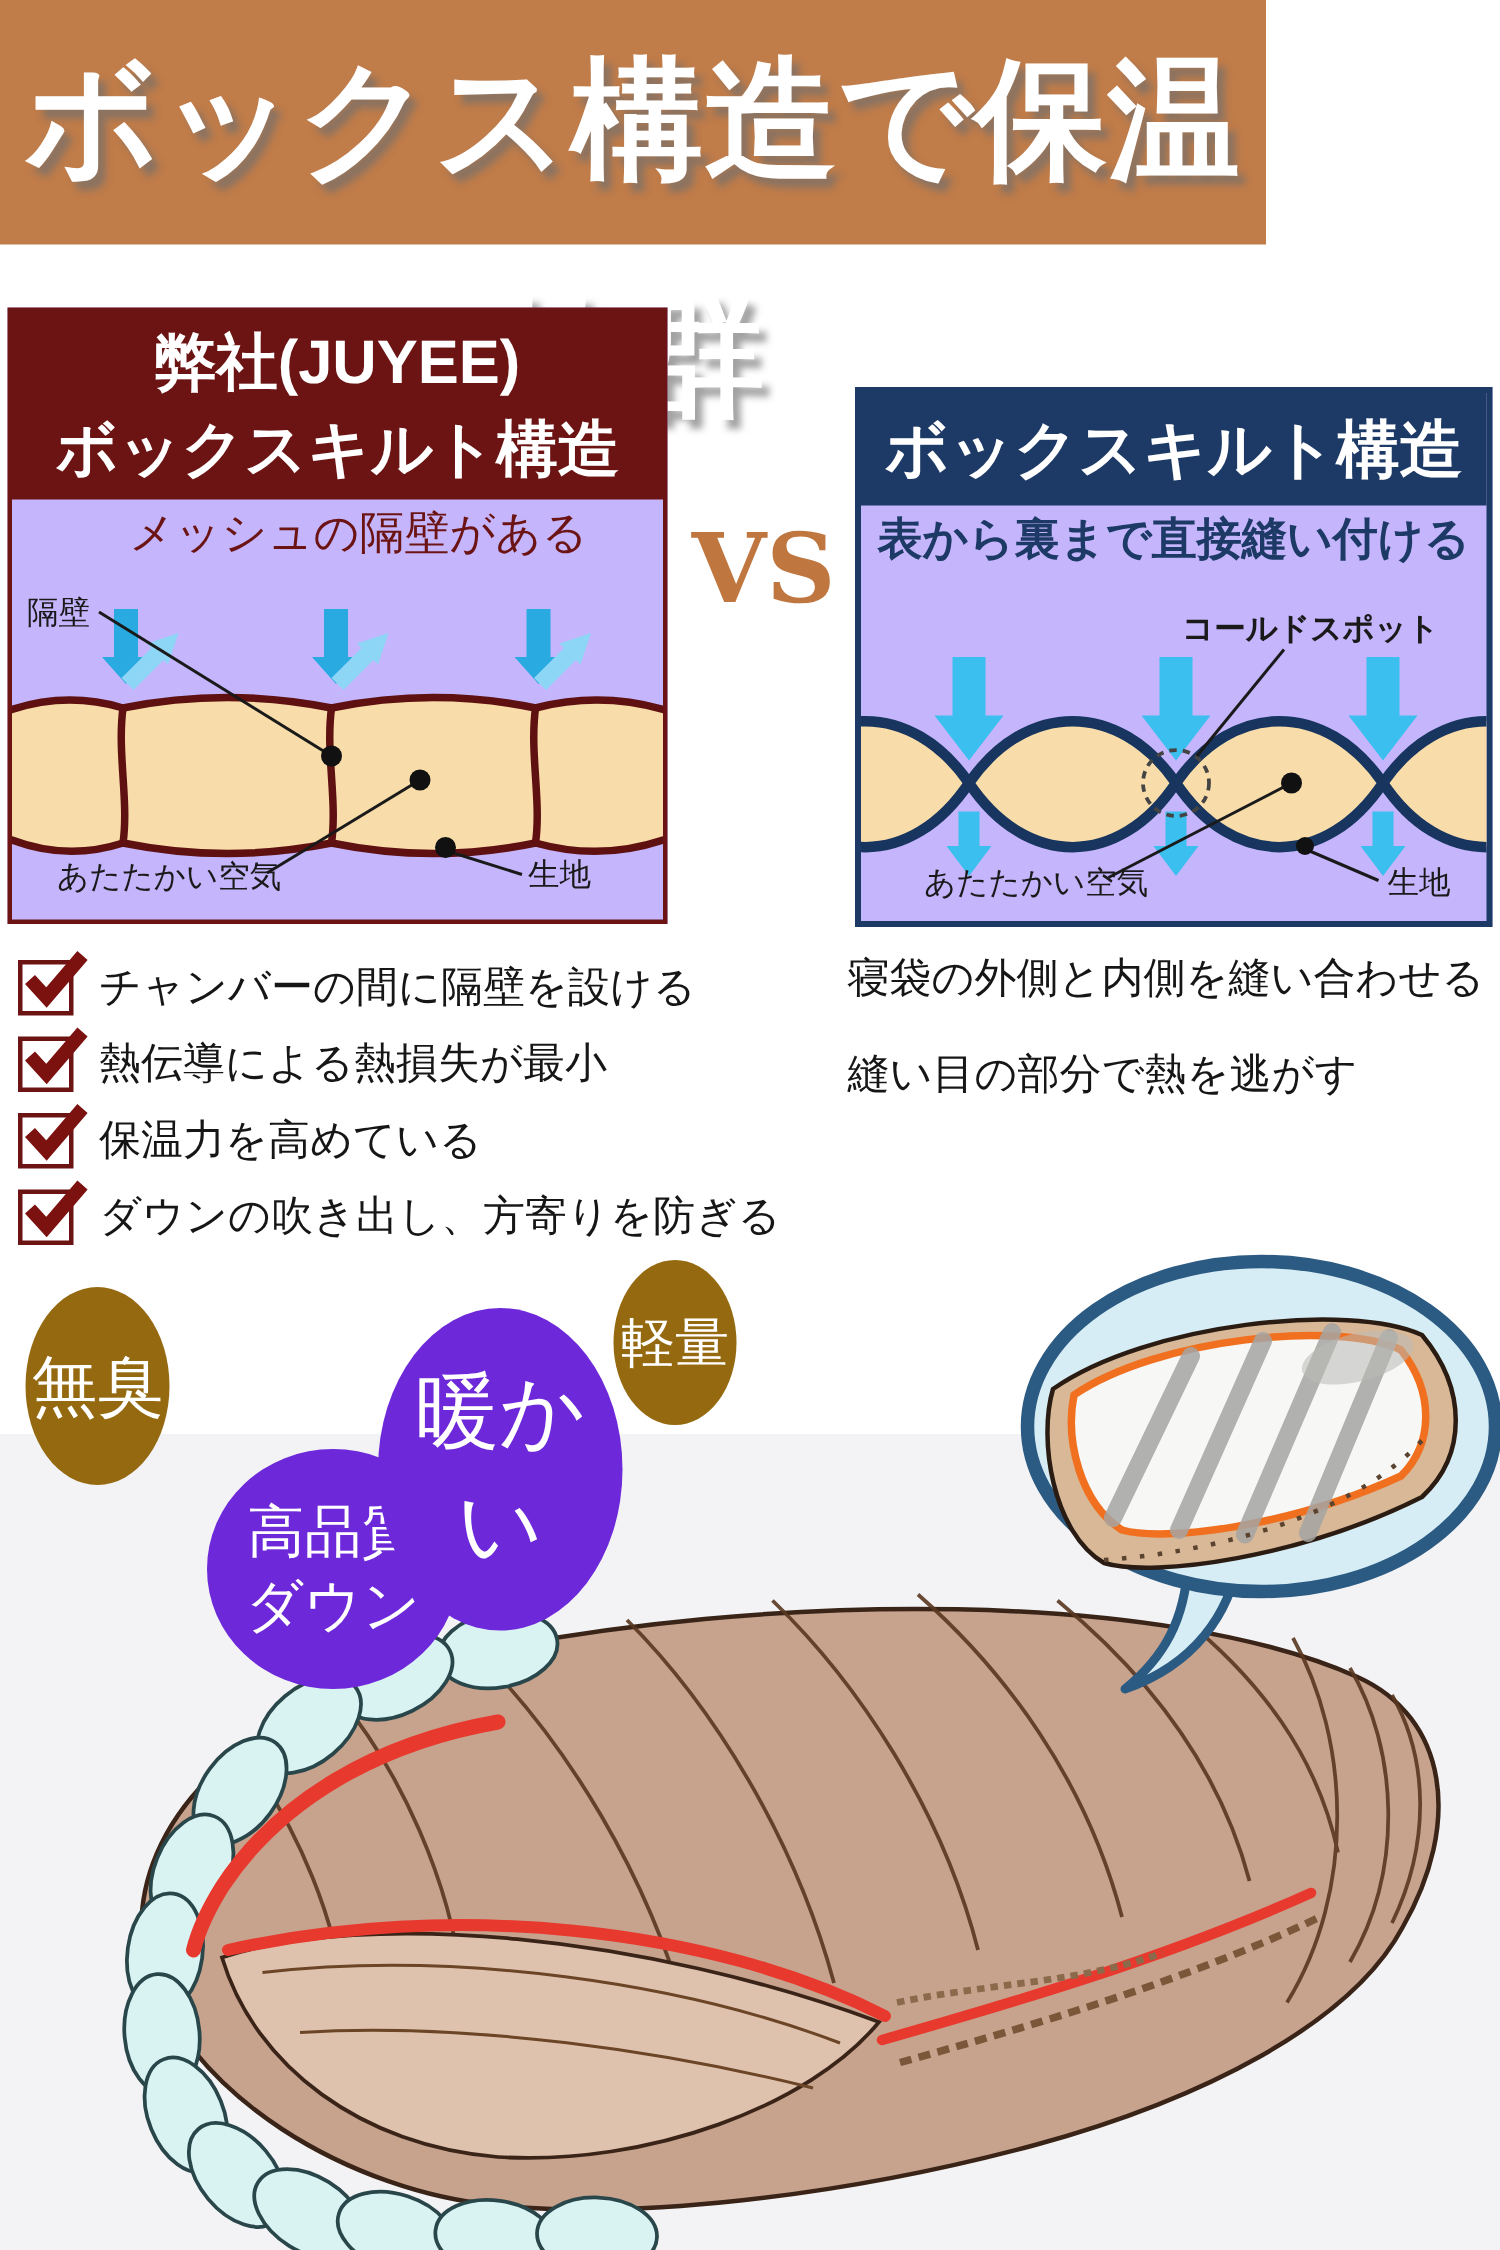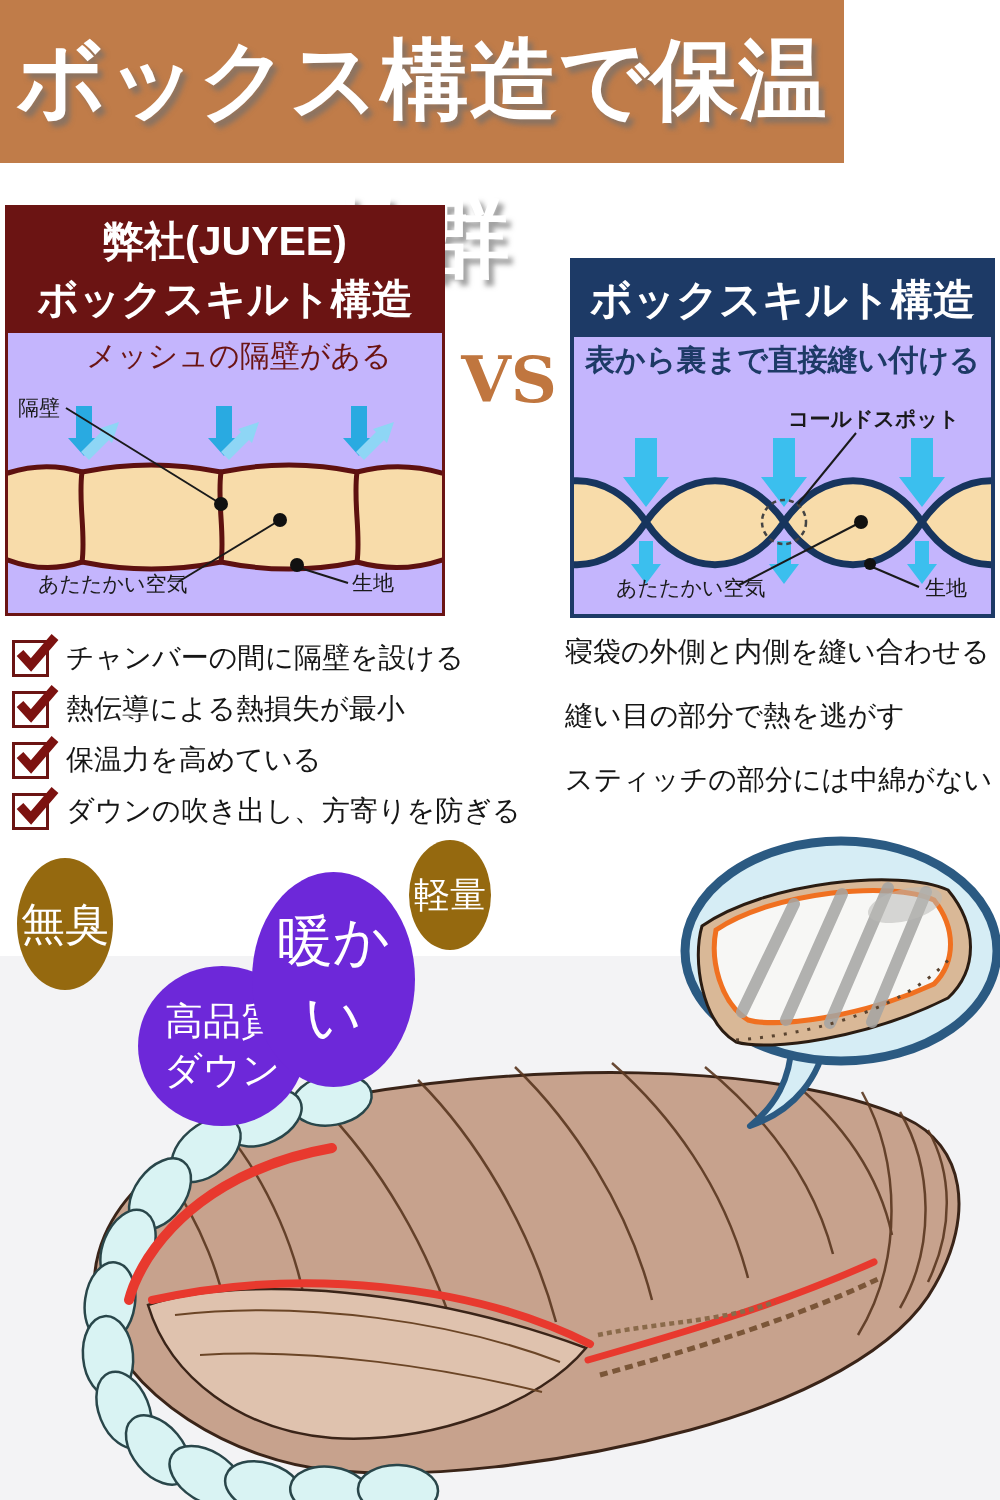--- a/index.html
+++ b/index.html
@@ -176,21 +176,20 @@
             <polyline points="5,20 16,32 40,4" fill="none" stroke="#7c1210" stroke-width="9"></polyline>
           </svg>
       </span>
       <span class="check-text">ダウンの吹き出し、方寄りを防ぎる</span>
     </div>
   </section>
 
   <section class="notes">
     <div class="note-row">寝袋の外側と内側を縫い合わせる</div>
     <div class="note-row">縫い目の部分で熱を逃がす</div>
-    <div class="note-row">スティッチの部分には中綿がない</div>
   </section>
 
   <div class="badge badge-gold badge-odorless">無臭</div>
   <div class="badge badge-maroon badge-quality">高品質
 ダウン</div>
   <div class="badge badge-maroon badge-warm">暖かい</div>
   <div class="badge badge-gold badge-light">軽量</div>
 
   <svg class="illustration" viewBox="0 0 1000 670">
 

